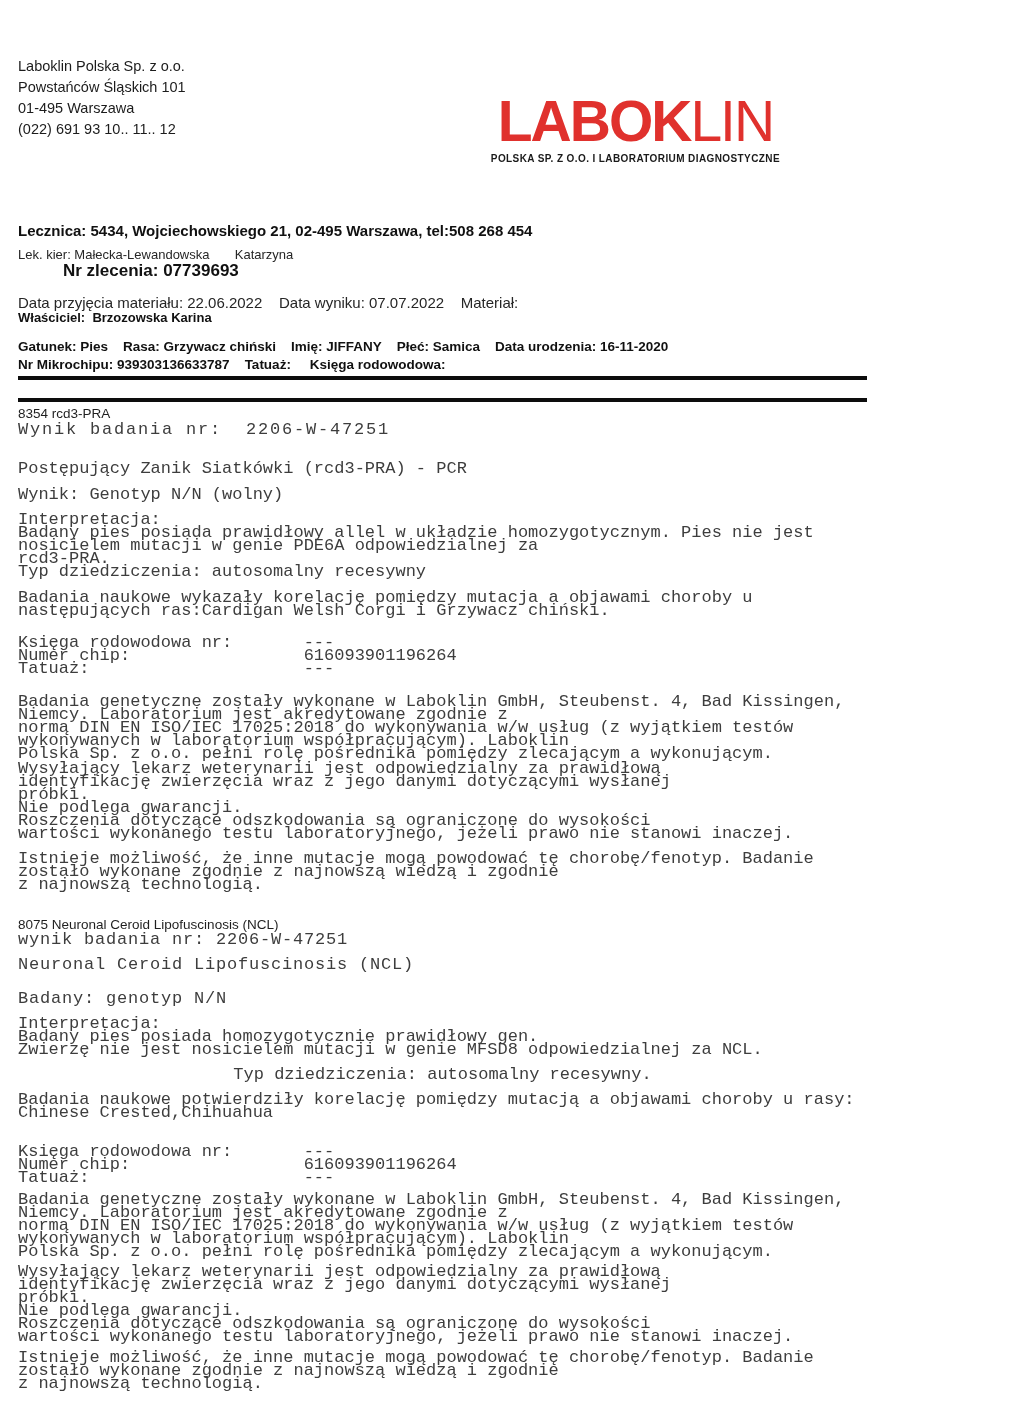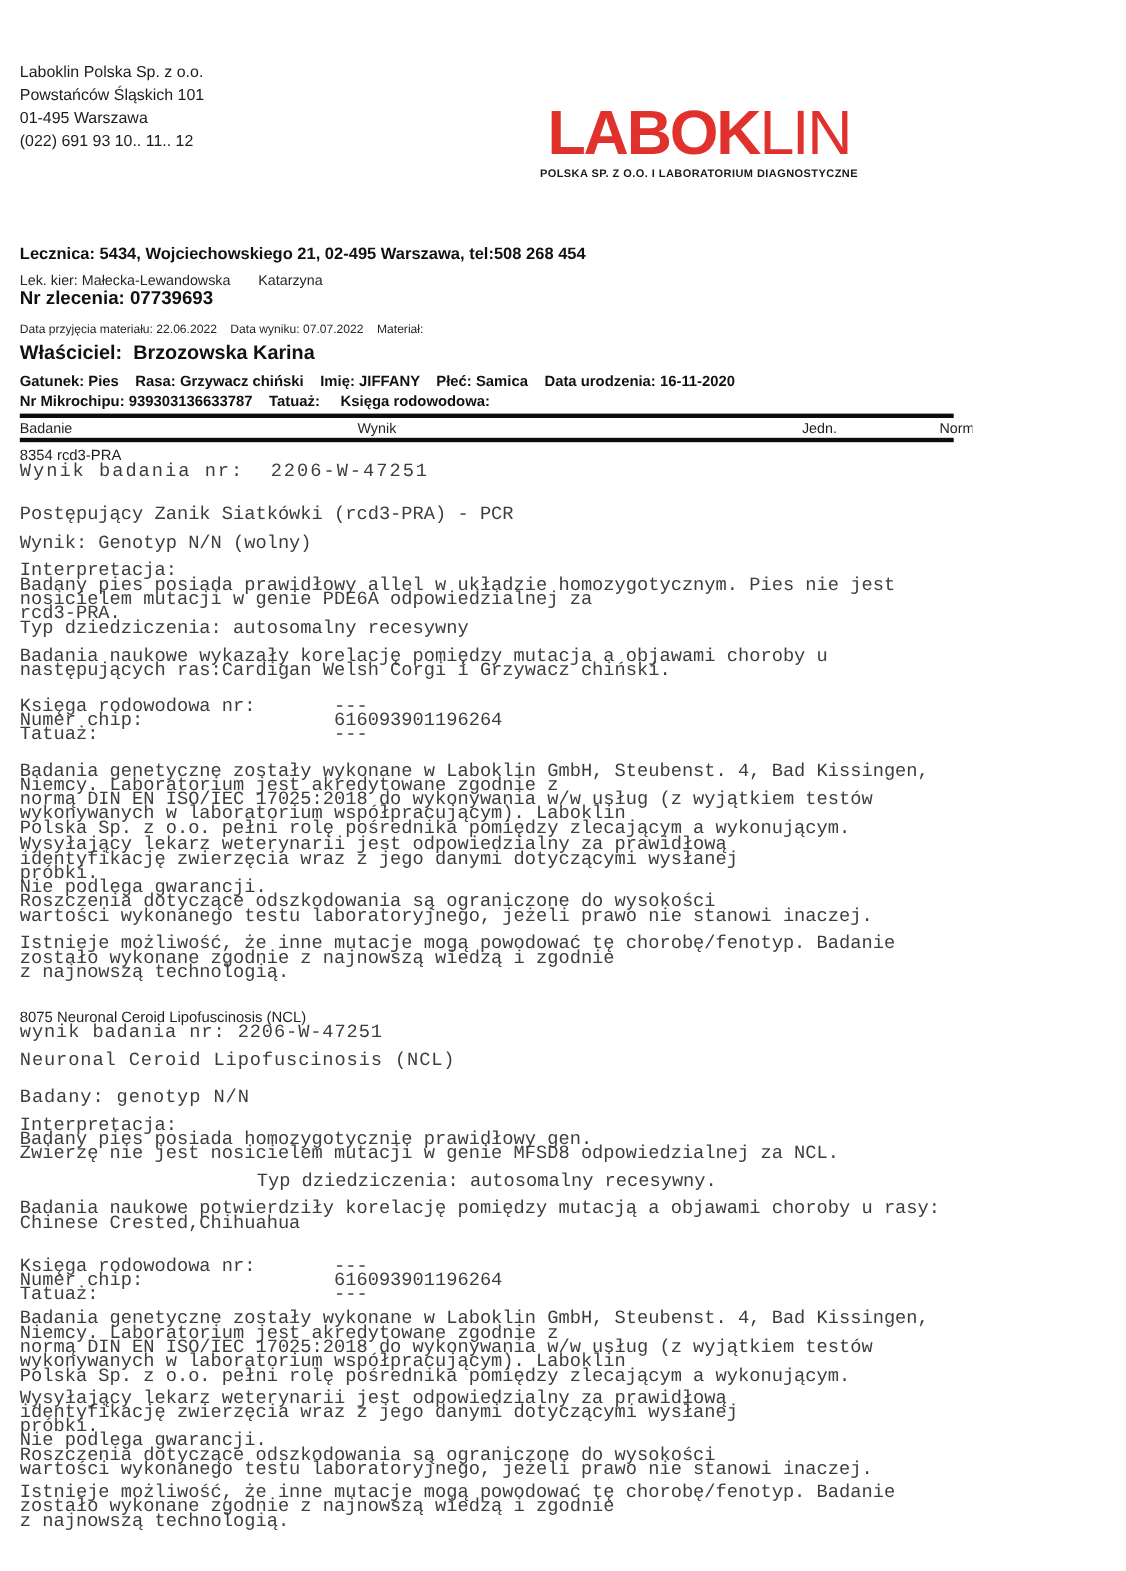--- a/index.html
+++ b/index.html
@@ -44,23 +44,23 @@
   .logo-tagline {
     margin-top: 3px;
     font-size: 10px;
     font-weight: bold;
     letter-spacing: 0.4px;
     color: #1a1a1a;
   }
   
   .clinic  { font-size: 15px;   font-weight: bold; color: #111; }
   .vet     { font-size: 13px;   color: #262626; }
-  .orderno { font-size: 17px;   font-weight: bold; color: #111; }
-  .dates   { font-size: 11px; color: #262626; }
-  .owner   { font-size: 18px; font-weight: bold; color: #111; }
+  .orderno { font-size: 17px;   font-weight: bold; color: #111; margin-left: 45px; }
+  .dates   { font-size: 15px; color: #262626; }
+  .owner   { font-size: 13px; font-weight: bold; color: #111; }
   .animal  { font-size: 13.5px; font-weight: bold; color: #111; }
   .chip    { font-size: 13.5px; font-weight: bold; color: #111; }
   .rule {
     position: absolute;
     left: 18px;
     right: 17px;
     height: 3.5px;
     background: #0d0d0d;
   }
   .thead { height: 16px; font-size: 13px; color: #1f1f1f; white-space: nowrap; }
@@ -97,26 +97,20 @@
 
   <div class="abs clinic" style="top:222px;">Lecznica: 5434, Wojciechowskiego 21, 02-495 Warszawa, tel:508 268 454</div>
   <div class="abs vet" style="top:247px;">Lek. kier: Małecka-Lewandowska       Katarzyna</div>
   <div class="abs orderno" style="top:261px;">Nr zlecenia: 07739693</div>
   <div class="abs dates" style="top:294px;">Data przyjęcia materiału: 22.06.2022    Data wyniku: 07.07.2022    Materiał:</div>
   <div class="abs owner" style="top:310px;">Właściciel:  Brzozowska Karina</div>
   <div class="abs animal" style="top:339px;">Gatunek: Pies    Rasa: Grzywacz chiński    Imię: JIFFANY    Płeć: Samica    Data urodzenia: 16-11-2020</div>
   <div class="abs chip" style="top:357px;">Nr Mikrochipu: 939303136633787    Tatuaż:     Księga rodowodowa:</div>
 
   <div class="rule" style="top:376px;"></div>
-  <div class="abs thead" style="top:382px;">
-    <span class="th-badanie">Badanie</span>
-    <span class="th-wynik">Wynik</span>
-    <span class="th-jedn">Jedn.</span>
-    <span class="th-norma">Norma</span>
-  </div>
   <div class="rule" style="top:398px;"></div>
 
   <div>
     <div class="abs sect-title" style="top:406px;">8354 rcd3-PRA</div>
     <div class="abs mono ls-wider" style="top:423px;">Wynik badania nr:  2206-W-47251</div>
     <div class="abs mono" style="top:462px;">Postępujący Zanik Siatkówki (rcd3-PRA) - PCR</div>
     <div class="abs mono" style="top:488px;">Wynik: Genotyp N/N (wolny)</div>
     <div class="abs mono" style="top:513px;">Interpretacja:
 Badany pies posiada prawidłowy allel w układzie homozygotycznym. Pies nie jest nosicielem mutacji w genie PDE6A odpowiedzialnej za
 rcd3-PRA.</div>

